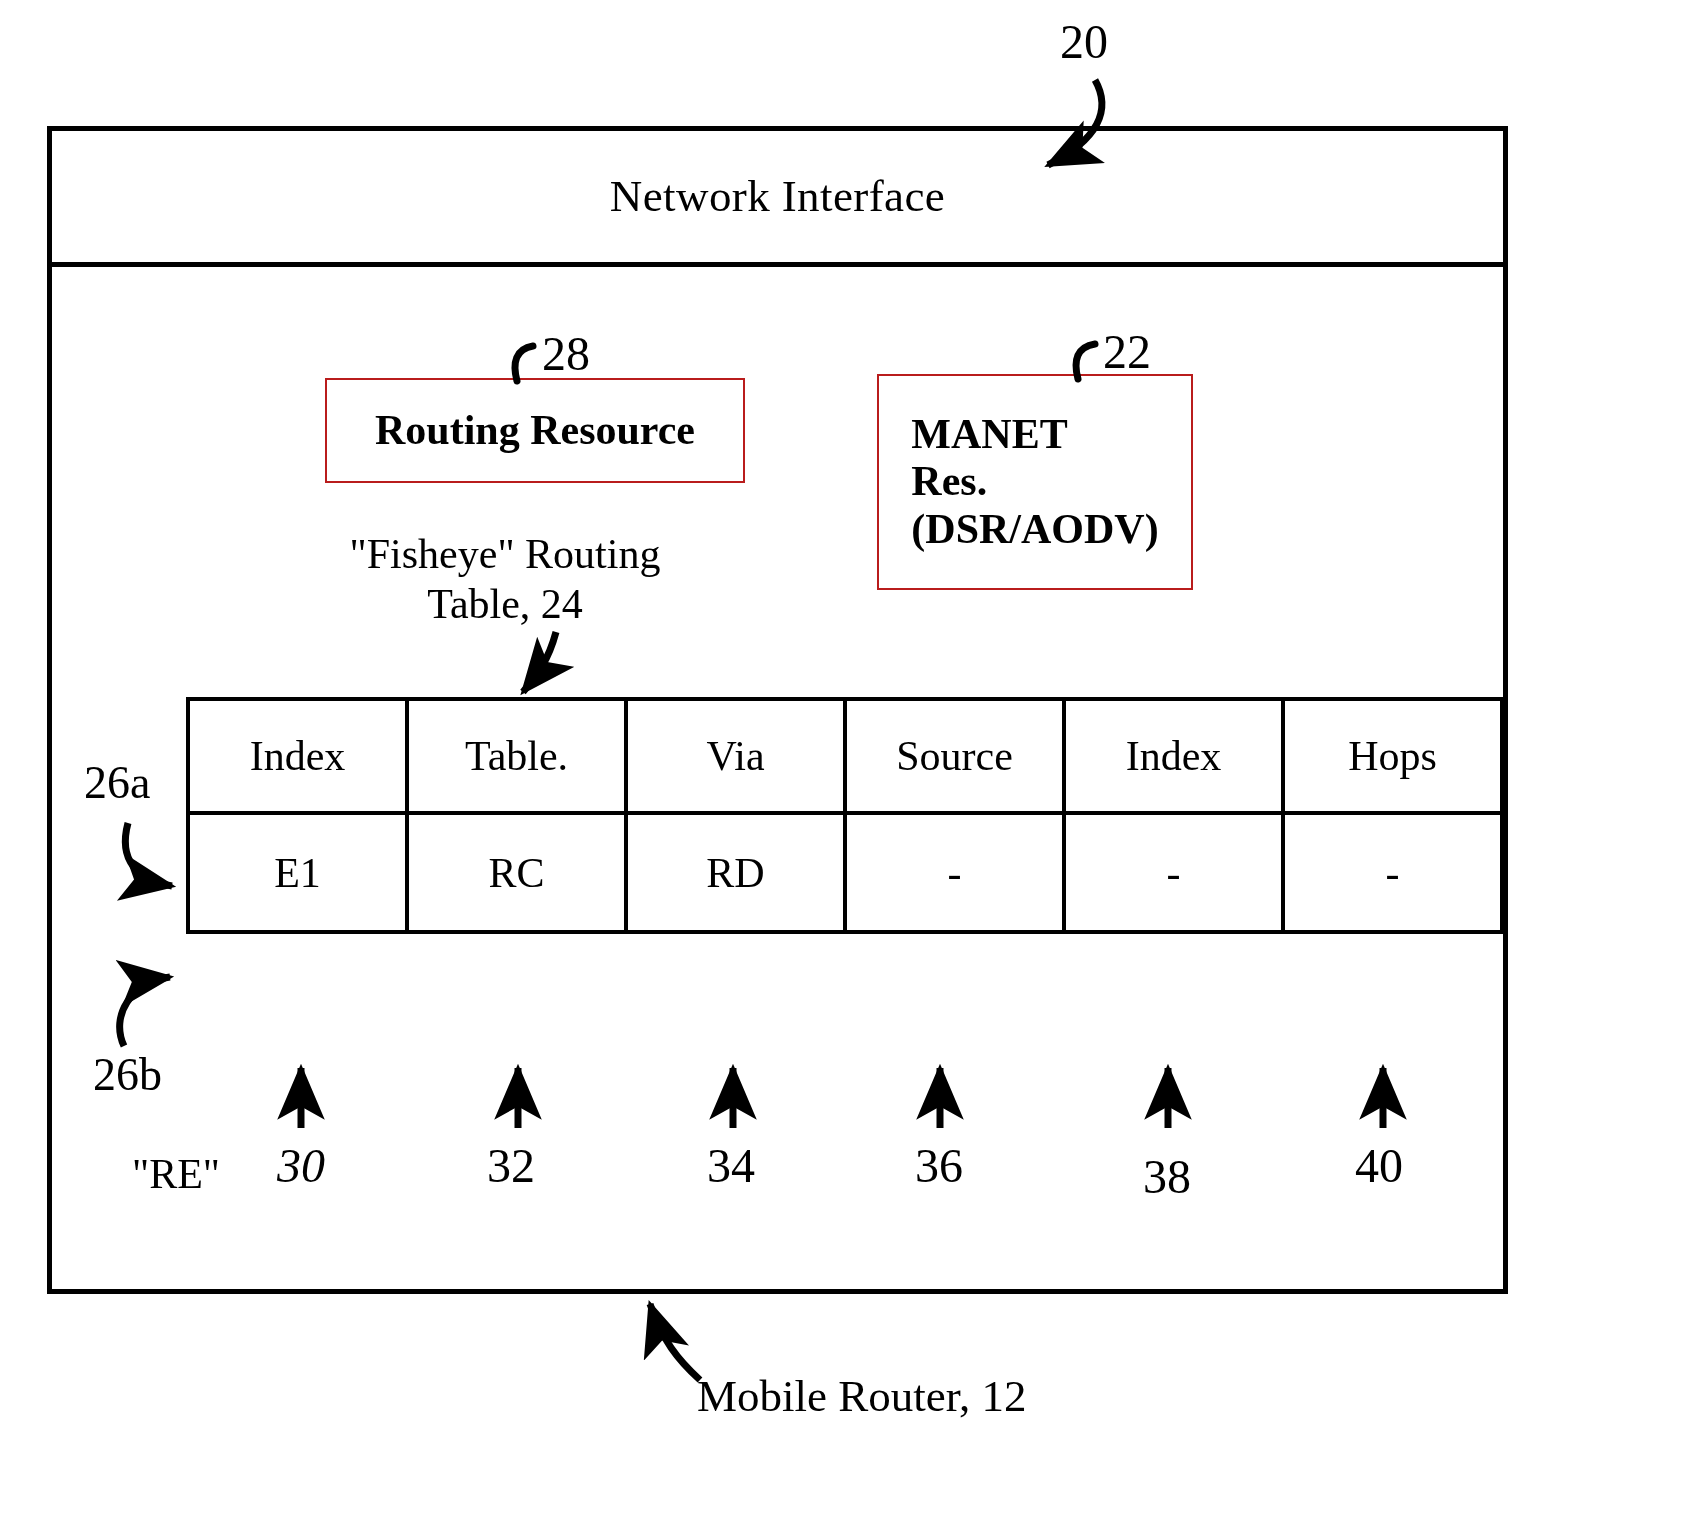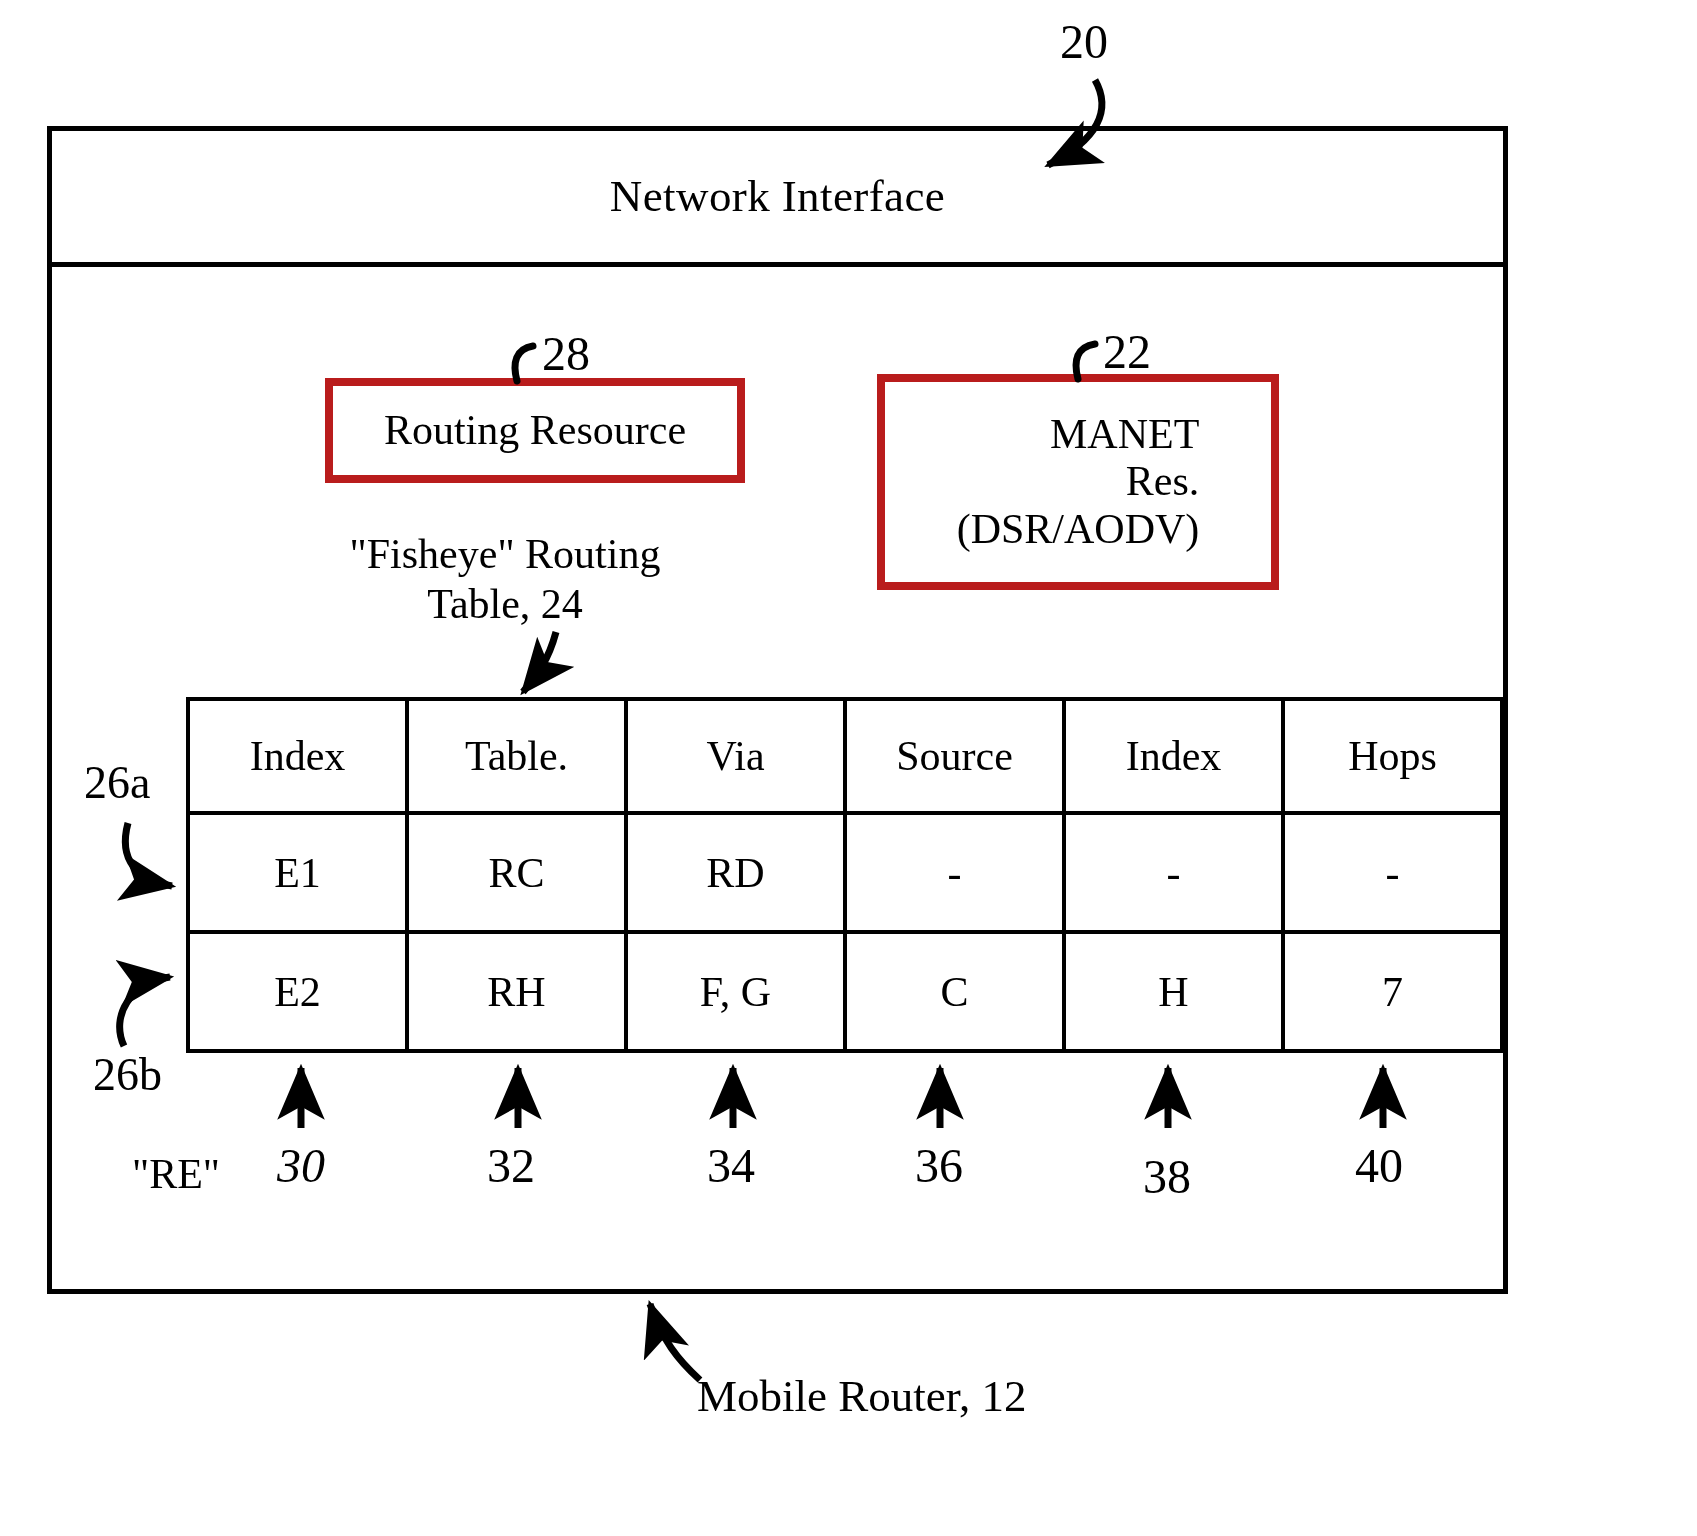--- a/index.html
+++ b/index.html
@@ -16,25 +16,25 @@
   
   #ni-divider{
     position:absolute;left:47px;top:262px;width:1461px;height:5px;background:#000;
   }
   #network-interface-label{
     position:absolute;left:47px;top:170px;width:1461px;text-align:center;
     font-size:45px;letter-spacing:.4px;
   }
 
   
-  .inner-box{position:absolute;border:8px solid #b91c1c;box-sizing:border-box;
-             display:flex;align-items:center;justify-content:center;text-align:right;}
+  .inner-box{position:absolute;border:2px solid #b91c1c;box-sizing:border-box;
+             display:flex;align-items:center;justify-content:center;text-align:left;font-weight:bold;}
   #routing-resource-box{left:325px;top:378px;width:420px;height:105px;}
   #routing-resource-box .bx-txt{font-size:42px;line-height:1.05;}
-  #manet-box{left:877px;top:374px;width:402px;height:216px;}
+  #manet-box{left:877px;top:374px;width:316px;height:216px;}
   #manet-box .bx-txt{font-size:42px;line-height:1.13;}
 
   
   #fisheye-caption{
     position:absolute;left:290px;top:530px;width:430px;text-align:center;
     font-size:42px;line-height:1.18;
   }
   #re-label{position:absolute;left:132px;top:1150px;font-size:42px;}
   #mobile-router-caption{position:absolute;left:697px;top:1370px;font-size:45px;}
 
@@ -106,28 +106,20 @@
         <td>Hops</td>
       </tr>
       <tr class="body">
         <td>E1</td>
         <td>RC</td>
         <td>RD</td>
         <td>-</td>
         <td>-</td>
         <td>-</td>
       </tr>
-      <tr class="body">
-        <td>E2</td>
-        <td>RH</td>
-        <td>F, G</td>
-        <td>C</td>
-        <td>H</td>
-        <td>7</td>
-      </tr>
     </tbody>
   </table>
 
   <div class="ref" id="ref-20">20</div>
   <div class="ref" id="ref-28">28</div>
   <div class="ref" id="ref-22">22</div>
   <div class="ref" id="ref-26a">26a</div>
   <div class="ref" id="ref-26b">26b</div>
   <div class="ref" id="ref-30">30</div>
   <div class="ref" id="ref-32">32</div>

